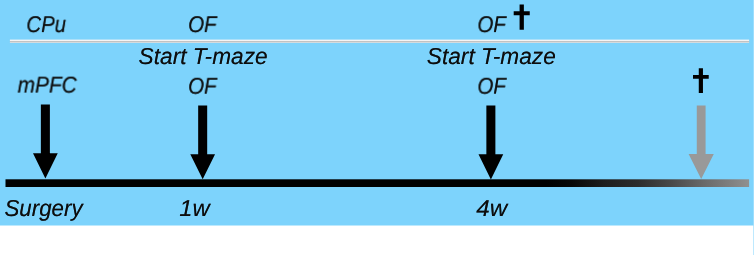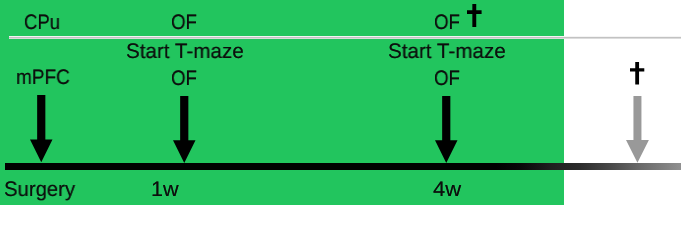--- a/index.html
+++ b/index.html
@@ -1,19 +1,19 @@
 <!DOCTYPE html>
 <html><head>
 <meta charset="utf-8">
 <title>Experimental timeline</title>
 <style>
   html,body{margin:0;padding:0;}
   body{width:685px;height:205px;background:#ffffff;
        font-family:"Liberation Sans",sans-serif;overflow:hidden;}
-  #stage{position:relative;width:564px;height:205px;background:#22c55e;}
+  #stage{position:relative;width:685px;height:205px;background:#7dd3fc;font-style:italic;}
   .lbl{position:absolute;color:#0d0d0d;white-space:nowrap;line-height:1;
        font-size:21px;transform-origin:0 0;
        -webkit-font-smoothing:antialiased;
        text-rendering:geometricPrecision;
        will-change:transform;
        text-shadow:0 0 0.4px rgba(0,0,0,0.62);}
   .rule{position:absolute;}
   .axis{position:absolute;}
   .arrow,.dagger{position:absolute;display:block;overflow:visible;}
 </style>
@@ -56,16 +56,16 @@
     <path d="M7.15 0 H15.35 V44.30 H22.50 L11.25 67.10 L0 44.30 H7.15 Z" fill="#000000"></path>
   </svg>
   <svg class="arrow" style="left:626.30px;top:95.80px;" width="22.90" height="66.80" viewBox="0 0 22.90 66.80">
     <title>arrow-down-icon</title>
     <path d="M7.45 0 H15.45 V44.00 H22.90 L11.45 66.80 L0 44.00 H7.45 Z" fill="#999999"></path>
   </svg>
 
   <div class="axis" style="left:5.3px;top:163.1px;width:676.0px;height:7.3px;background:linear-gradient(to right,#000000 0px,rgb(0,0,0) 491.7px,rgb(8,8,8) 514.7px,rgb(30,30,30) 544.7px,rgb(44,44,44) 574.7px,rgb(72,72,72) 604.7px,rgb(105,105,105) 634.7px,rgb(128,128,128) 659.7px,rgb(144,144,144) 676.0px);"></div>
 
   <div class="lbl" style="left:4.2px;top:178.9px;transform:scale3d(0.967,1,1);">Surgery</div>
-  <div class="lbl" style="left:151px;top:178.9px;transform:scale3d(1.03,1,1);">1w</div>
+  <div class="lbl" style="left:163px;top:178.9px;transform:scale3d(1.03,1,1);">1w</div>
   <div class="lbl" style="left:433.0px;top:178.6px;transform:scale3d(1.048,1,1);">4w</div>
 
 </div>
 
 </body></html>

